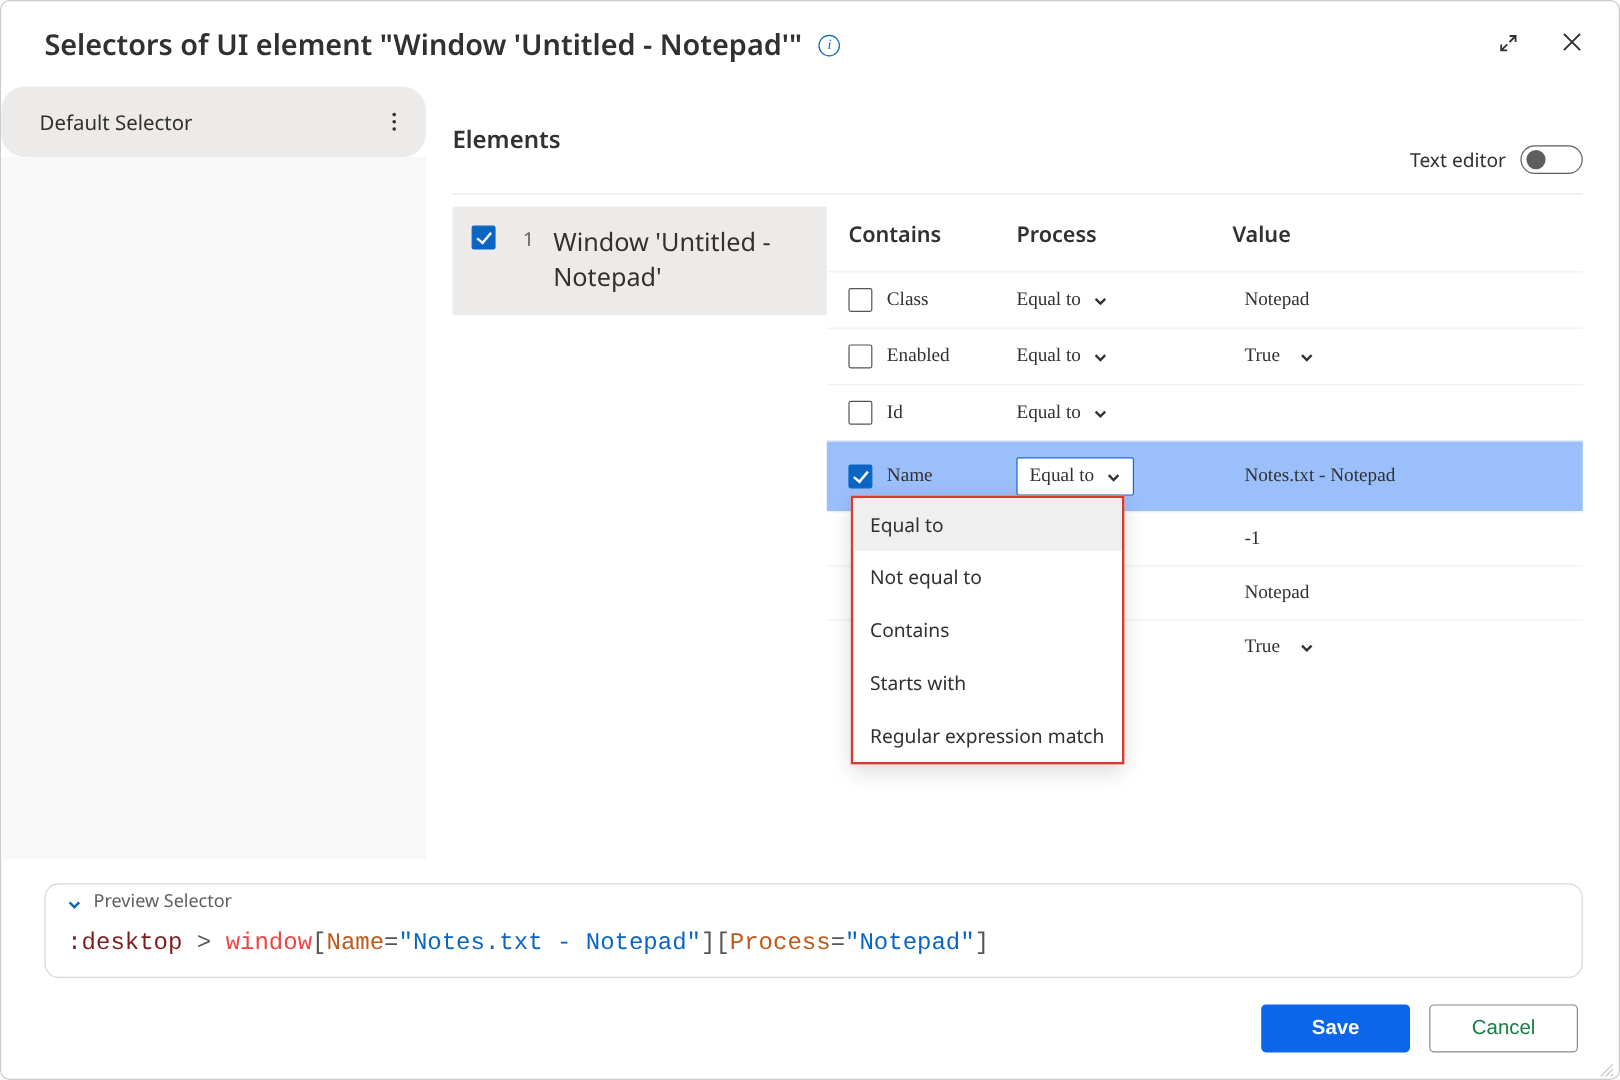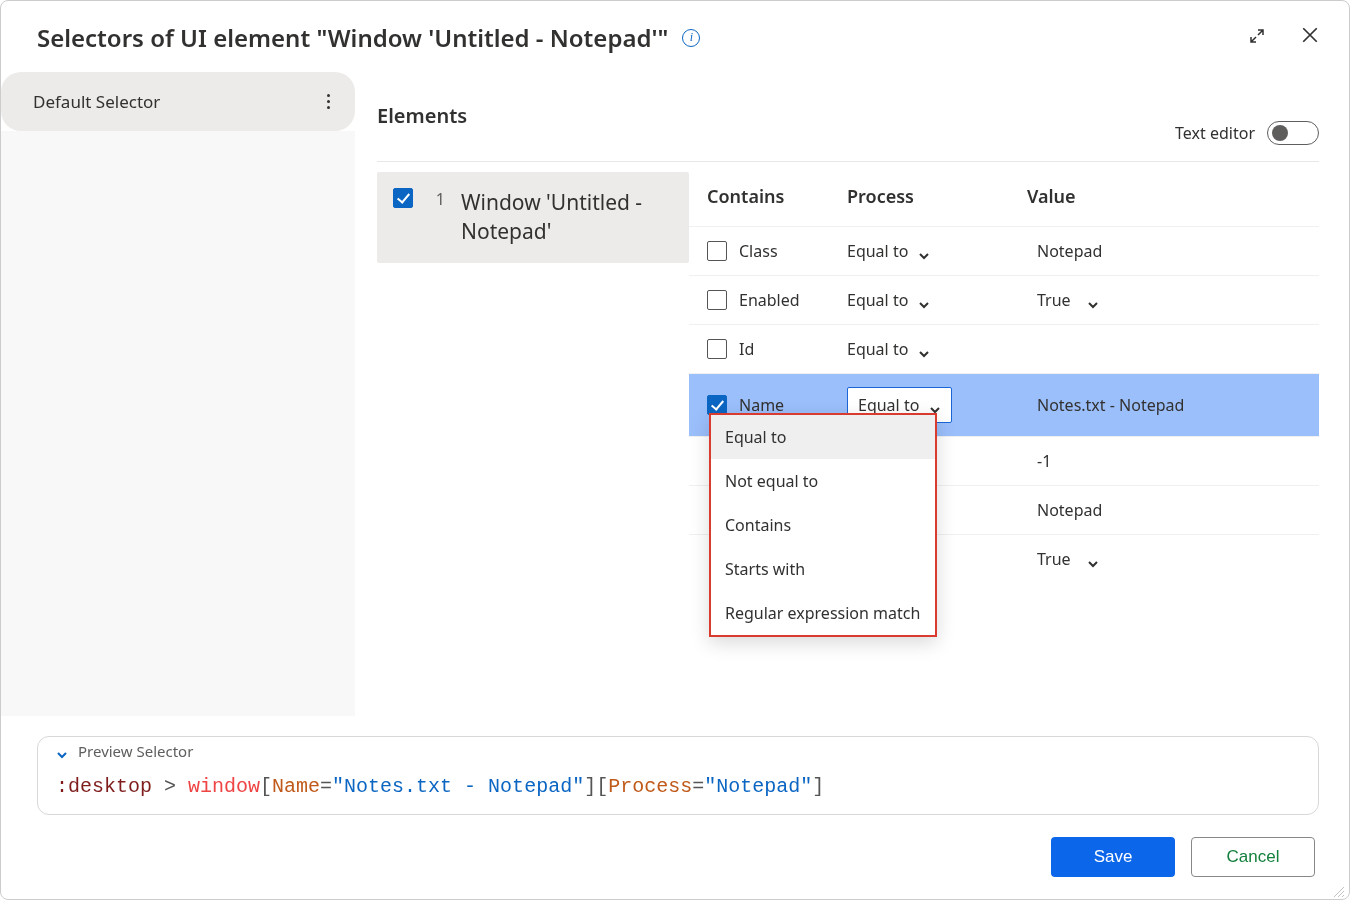--- a/index.html
+++ b/index.html
@@ -40,21 +40,21 @@
   .element-row { display:flex; align-items:flex-start; gap:16px; background:#edebe9; padding:16px 16px; border-radius:2px; }
   .chk { width:20px; height:20px; border:1px solid #555; border-radius:2px; display:inline-flex; align-items:center; justify-content:center; flex:none; background:#fff; }
   .chk.checked { background:#0b66c3; border-color:#0b66c3; }
   .chk.checked::after { content:""; width:5px; height:10px; border:solid #fff; border-width:0 2px 2px 0; transform:rotate(40deg); margin-top:-2px; }
   .element-row .num { width:16px; text-align:right; color:#605e5c; font-size:16px; flex:none; }
   .element-row .label { font-size:21px; line-height:1.4; }
 
   .attr-table { flex:1; min-width:0; }
   .attr-head { display:grid; grid-template-columns: 140px 180px 1fr; gap:0; padding:22px 0 18px 18px; font-size:18px; font-weight:600; }
   .attr-rows { }
-  .arow { display:grid; grid-template-columns: 140px 180px 1fr; align-items:center; padding:13px 0 13px 18px; border-top:1px solid #f0f0f0; font-size:16px; position:relative; }
+  .arow { display:grid; grid-template-columns: 140px 180px 1fr; align-items:center; padding:13px 0 13px 18px; border-top:1px solid #f0f0f0; font-size:16px; position:relative;font-family:Liberation Serif, serif; }
   .arow.selected { background:#9bbffb; }
   .arow .attr-cell { display:flex; align-items:center; gap:12px; }
   .arow .op-cell { display:flex; align-items:center; gap:10px; }
   .arow .op-box { display:flex; align-items:center; gap:10px; }
   .arow.selected .op-box { border:1px solid #1a66d6; background:#fff; padding:6px 10px; border-radius:2px; }
   .chev { width:12px; height:12px; }
   .chev svg { width:12px; height:12px; stroke:#323130; stroke-width:2; fill:none; }
   .arow .val-cell { display:flex; align-items:center; gap:16px; padding-left:10px; }
 
   .dropdown { position:absolute; left:708px; top:412px; width:228px; background:#fff; border:2px solid #d93b2f; box-shadow:0 6px 18px rgba(0,0,0,0.15); z-index:50; }
@@ -62,21 +62,21 @@
   .dropdown .ditem.sel { background:#efefef; }
 
   .preview-box { margin:20px 30px 14px 36px; border:1px solid #d8d8d8; border-radius:12px; padding:4px 18px 16px 18px; }
   .preview-head { display:flex; align-items:center; gap:10px; font-size:15px; color:#605e5c; margin-bottom:14px; }
   .preview-head .chev svg { stroke:#0b66c3; }
   .preview-code { font-family: Consolas, "Courier New", monospace; font-size:20px; white-space:nowrap; overflow:hidden; text-overflow:ellipsis; }
   .c-green{color:#7f1d1d;font-family:Liberation Mono, monospace;} .c-gray{color:#555;} .c-purple{color:#ef4444;} .c-orange{color:#c05a1a;} .c-blue{color:#0b66c3;}
 
   .footer { display:flex; justify-content:flex-end; gap:16px; padding:8px 34px 22px 0; }
   .btn { min-width:124px; height:40px; border-radius:4px; font-size:17px; display:inline-flex; align-items:center; justify-content:center; cursor:pointer; }
-  .btn-primary { background:#0b66e9; color:#fff; border:none; font-weight:400; }
+  .btn-primary { background:#0b66e9; color:#fff; border:none; font-weight:700; }
   .btn-secondary { background:#fff; color:#15803d; border:1px solid #8a8886; }
 
   .resize-grip { position:absolute; right:4px; bottom:4px; width:14px; height:14px; opacity:.5; }
   .resize-grip svg { width:14px; height:14px; stroke:#888; }
 </style>
 </head>
 <body>
 
 <div class="window">
 

